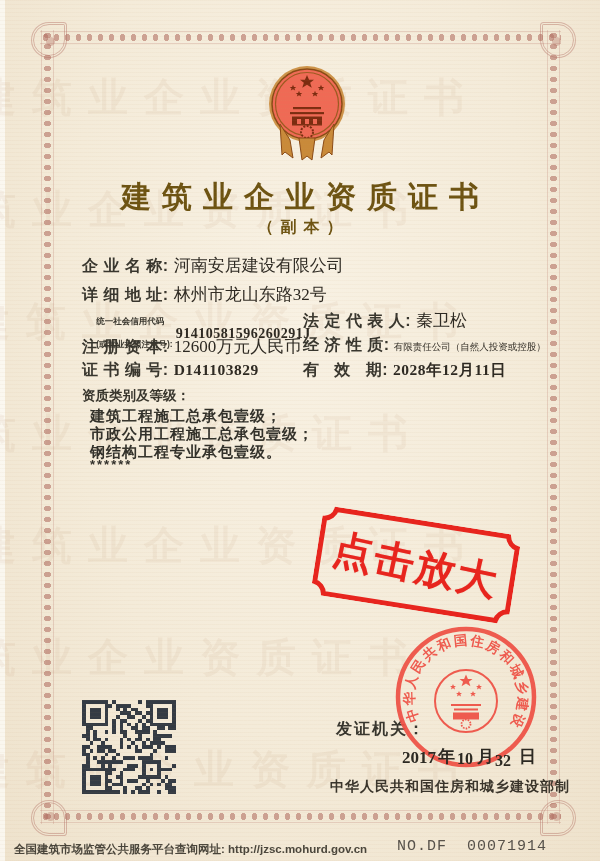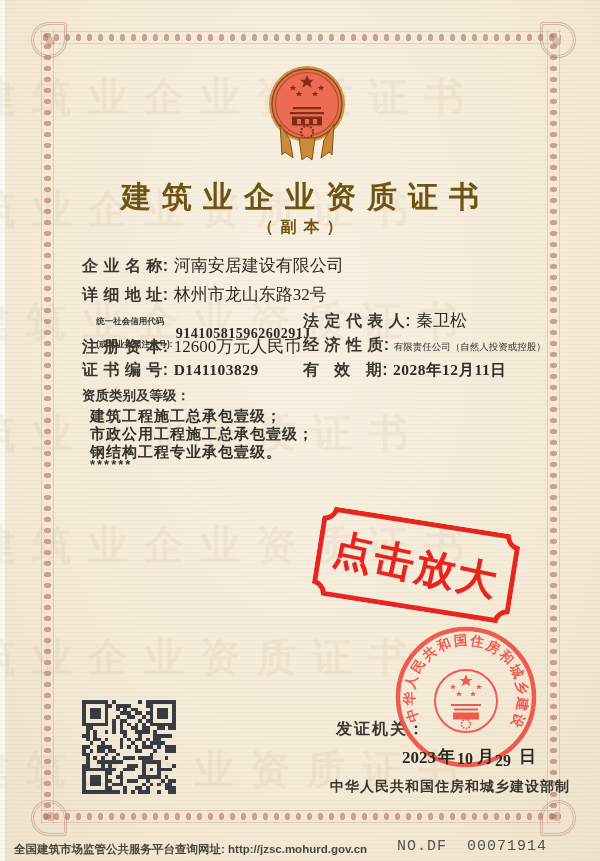--- a/index.html
+++ b/index.html
@@ -525,25 +525,25 @@
       <use href="#st2" transform="translate(13,-10) scale(3)" stroke="none"></use>
       <use href="#st2" transform="translate(-7,-3) scale(3)" stroke="none"></use>
       <use href="#st2" transform="translate(7,-3) scale(3)" stroke="none"></use>
       <rect x="-15" y="7" width="30" height="2" stroke="none"></rect>
       <rect x="-12" y="11.5" width="24" height="2" stroke="none"></rect>
       <rect x="-13" y="15.5" width="26" height="7" stroke="none"></rect>
       <circle cx="0" cy="27" r="4.5" fill="none" stroke-width="1.8" stroke-dasharray="1.6 1.2"></circle>
     </g>
   </svg>
 
-  <span class="dt dt-num dt-y">2023</span>
+  <span class="dt dt-num dt-y">2017</span>
   <span class="dt dt-unit dt-yu">年</span>
   <span class="dt dt-num dt-m">10</span>
   <span class="dt dt-unit dt-mu">月</span>
-  <span class="dt dt-num dt-d">29</span>
+  <span class="dt dt-num dt-d">32</span>
   <span class="dt dt-unit dt-du">日</span>
 
   <div class="made-by">中华人民共和国住房和城乡建设部制</div>
 
   <div class="f-query">全国建筑市场监管公共服务平台查询网址: http://jzsc.mohurd.gov.cn</div>
   <div class="f-serial">NO.DF  00071914</div>
 
   <div class="texture"></div>
 </div>
 

